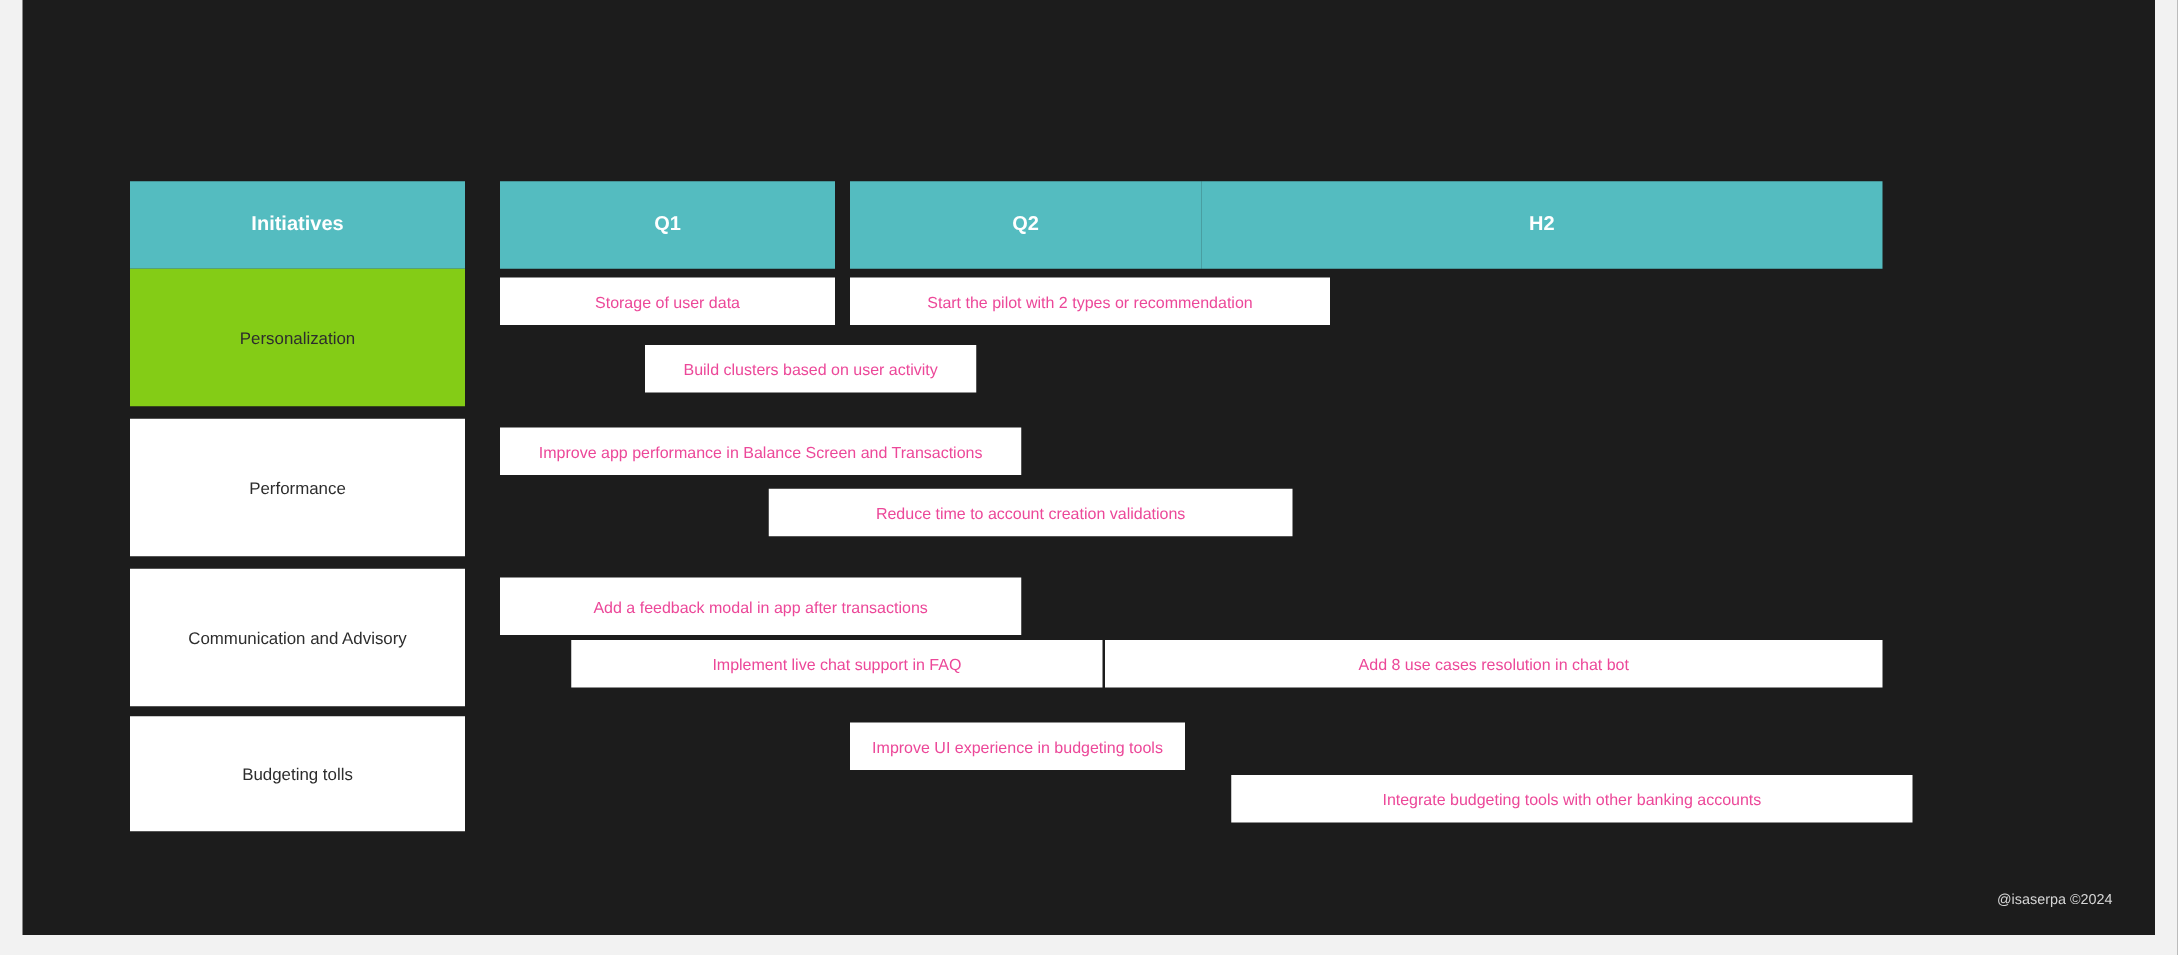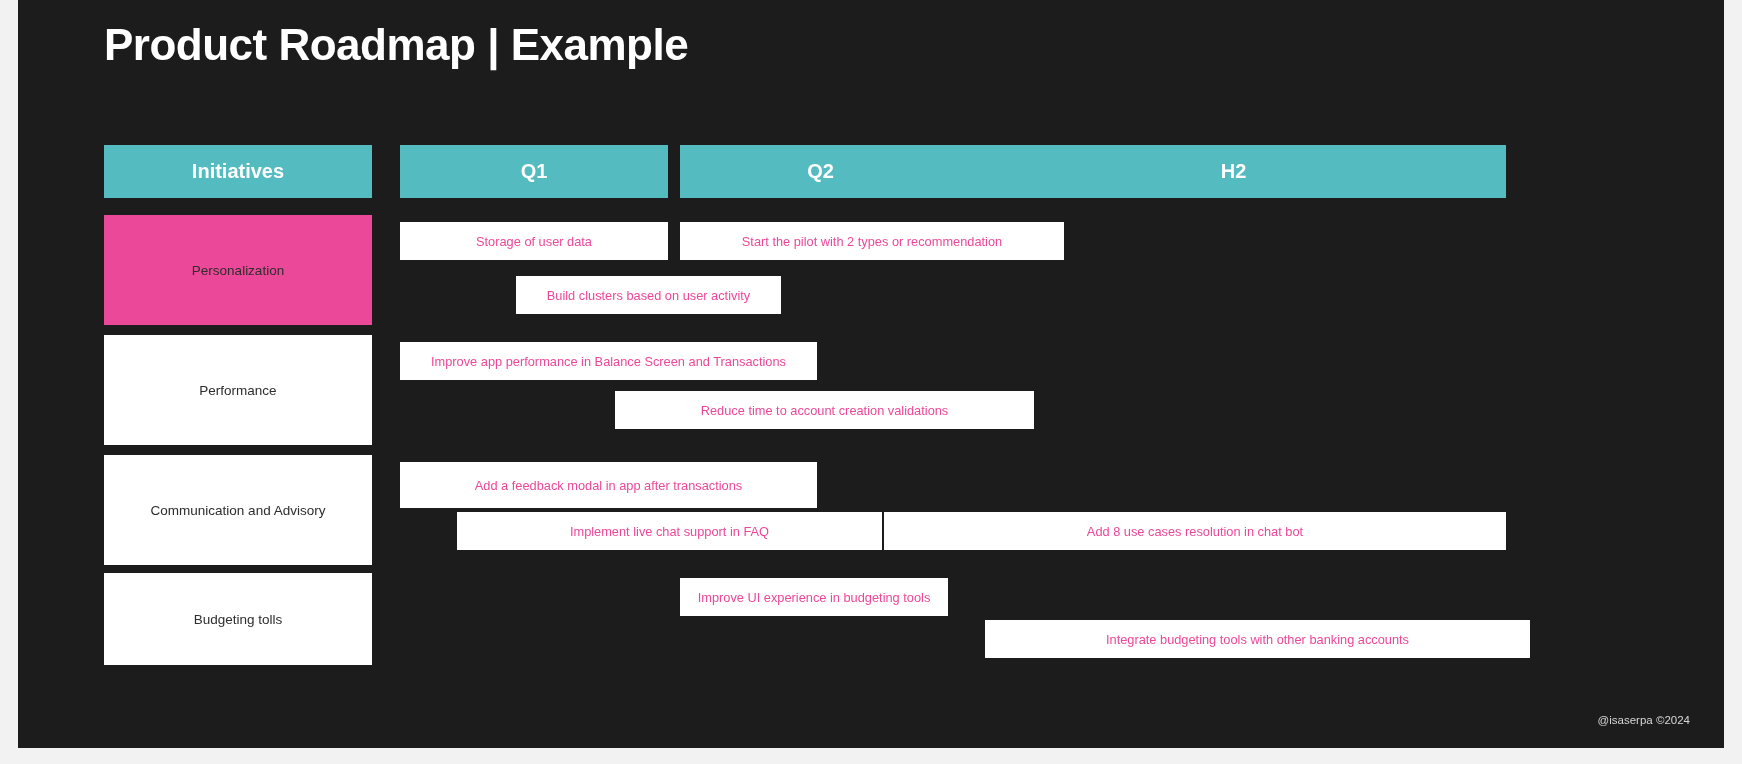--- a/index.html
+++ b/index.html
@@ -41,24 +41,24 @@
     font-weight: bold;
     font-style: italic;
     color: #ffffff;
     white-space: nowrap;
   }
 
   
   .col-head {
     position: absolute;
     top: 145px;
-    height: 53px;
+    height: 70px;
     background: #54bcc0;
     color: #ffffff;
-    font-size: 20px;
+    font-size: 16px;
     font-weight: bold;
     display: flex;
     align-items: center;
     justify-content: center;
     white-space: nowrap;
   }
 
   .init-cell {
     position: absolute;
     left: 86px;
@@ -93,30 +93,29 @@
     font-size: 11.5px;
     color: #d6d6d6;
     white-space: nowrap;
   }
 </style>
 </head>
 <body>
 
 <div id="slide">
 
-  <div id="title">Product Roadmap | Example</div>
 
   <div id="column-headers">
       <div class="col-head" style="left: 86px; width: 268px; background: rgb(84, 188, 192);">Initiatives</div>
       <div class="col-head" style="left: 382px; width: 268px; background: rgb(84, 188, 192);">Q1</div>
       <div class="col-head" style="left: 662px; width: 281px; background: rgb(84, 188, 192);">Q2</div>
       <div class="col-head" style="left: 943px; width: 545px; background: rgb(84, 188, 192);">H2</div>
     </div>
   <div id="initiative-cells">
-      <div class="init-cell" style="top: 215px; height: 110px; background: #ec4899;">Personalization</div>
+      <div class="init-cell" style="top: 215px; height: 110px; background: #84cc16;">Personalization</div>
       <div class="init-cell" style="top: 335px; height: 110px; background: rgb(255, 255, 255);">Performance</div>
       <div class="init-cell" style="top: 455px; height: 110px; background: rgb(255, 255, 255);">Communication and Advisory</div>
       <div class="init-cell" style="top: 573px; height: 92px; background: rgb(255, 255, 255);">Budgeting tolls</div>
     </div>
   <div id="task-bars">
       <div class="task-bar" style="left: 382px; width: 268px; top: 222px; height: 38px; background: rgb(255, 255, 255);">Storage of user data</div>
       <div class="task-bar" style="left: 662px; width: 384px; top: 222px; height: 38px; background: rgb(255, 255, 255);">Start the pilot with 2 types or recommendation</div>
       <div class="task-bar" style="left: 498px; width: 265px; top: 276px; height: 38px; background: rgb(255, 255, 255);">Build clusters based on user activity</div>
       <div class="task-bar" style="left: 382px; width: 417px; top: 342px; height: 38px; background: rgb(255, 255, 255);">Improve app performance in Balance Screen and Transactions</div>
       <div class="task-bar" style="left: 597px; width: 419px; top: 391px; height: 38px; background: rgb(255, 255, 255);">Reduce time to account creation validations</div>

